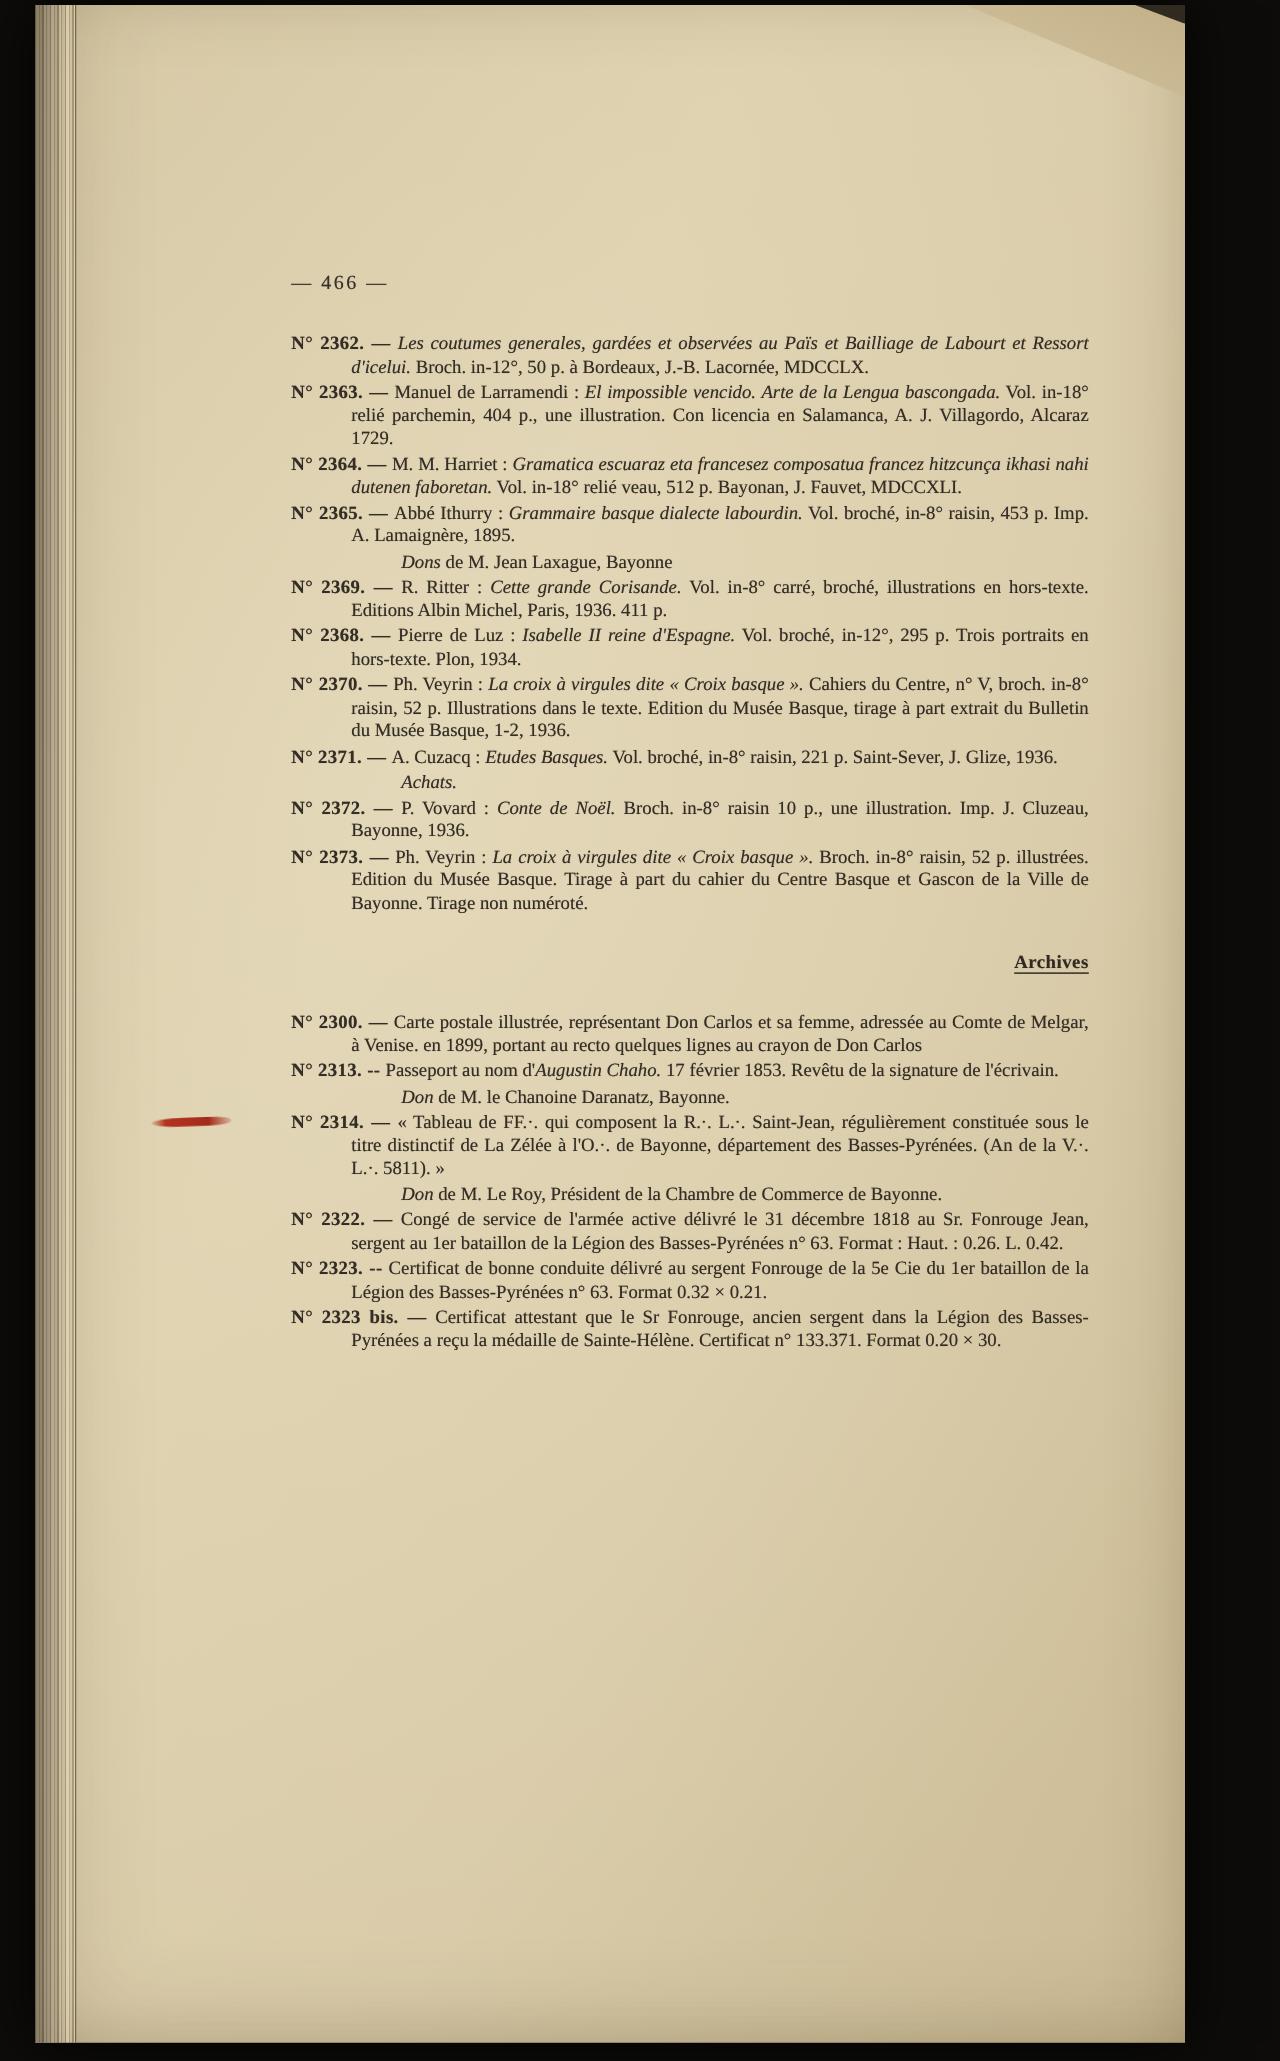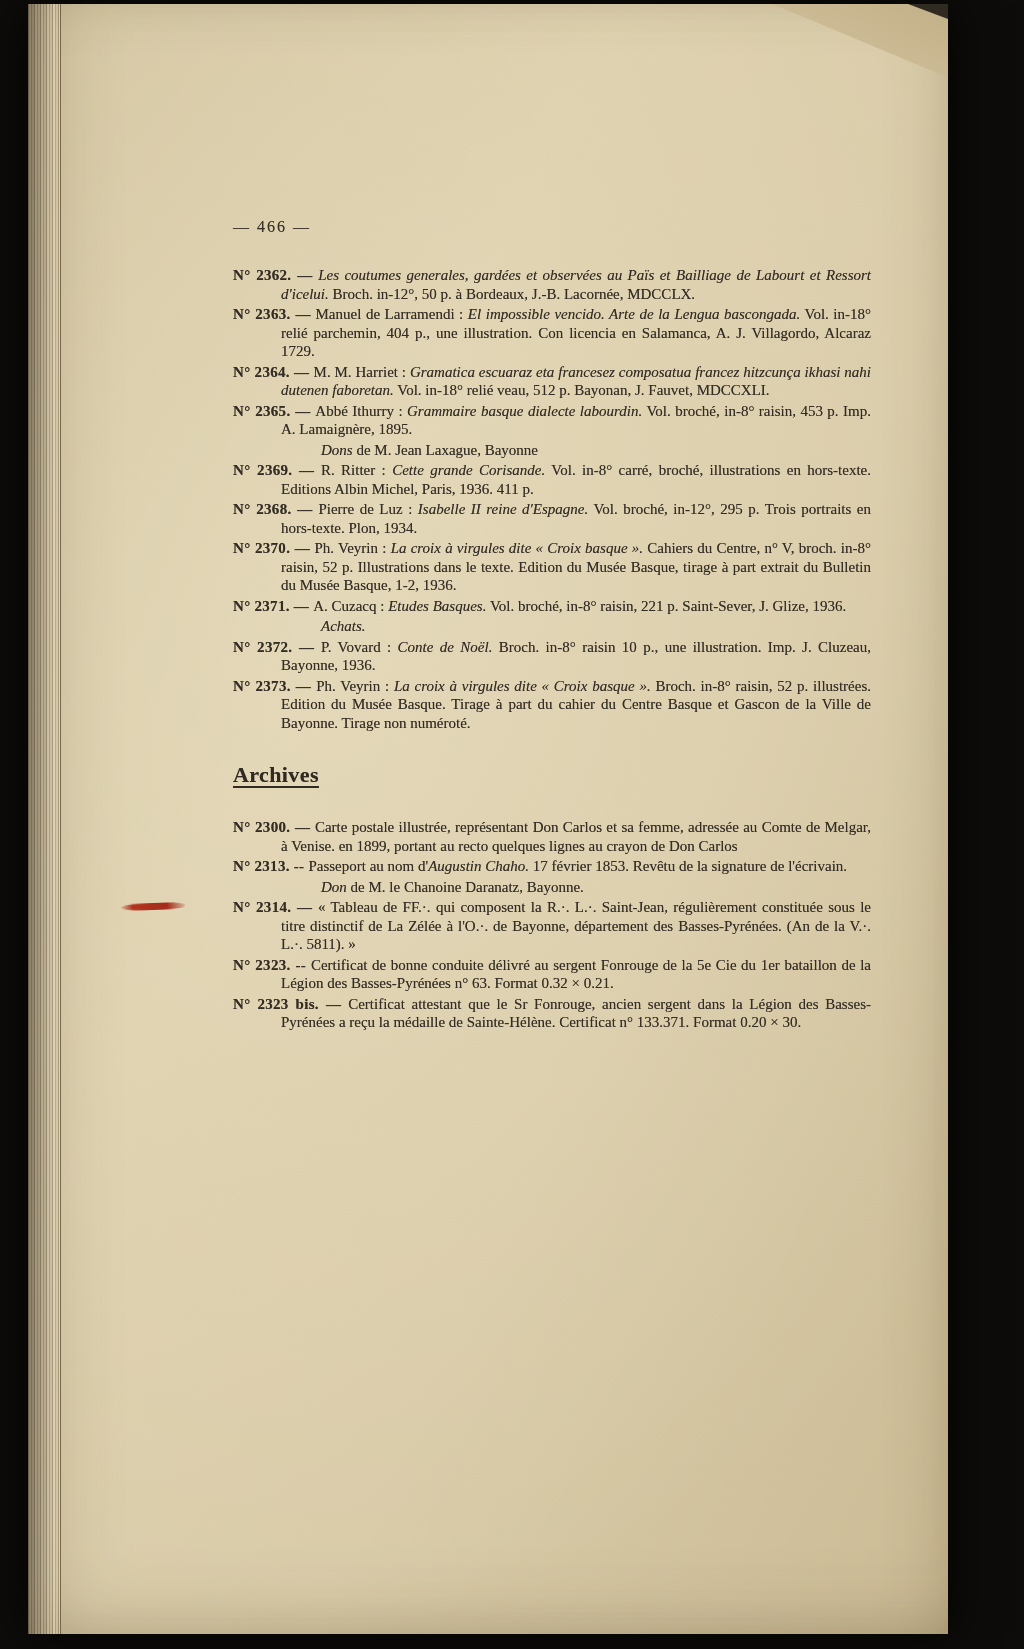--- a/index.html
+++ b/index.html
@@ -63,22 +63,22 @@
   }
   .num { letter-spacing: 0.3px; white-space: pre; font-weight: bold; }
   .it { font-style: italic; }
   .note {
     font-size: 15px; line-height: 18.5px;
     padding-left: 88px;
     margin: 1px 0 2px 0;
   }
   .archives-heading {
     margin: 30px 0 24px 0;
-    text-align: left;
-    font-size: 22px; font-weight: bold; letter-spacing: 0.4px;
+    text-align: right;
+    font-size: 15px; font-weight: bold; letter-spacing: 0.4px;
     text-decoration: underline;
     text-underline-offset: 4px;
     color: #302a23;
   }
   .red-mark {
     position: absolute; left: -112px; top: 5px;
     width: 64px; height: 7px;
     background: linear-gradient(90deg, rgba(181,52,32,0.15), #b23420 18%, #a42c1c 72%, rgba(181,52,32,0.2));
     border-radius: 60% 40% 50% 50% / 70% 60% 60% 70%;
     transform: rotate(-2deg);
@@ -107,18 +107,20 @@
           <div class="note"><span class="it">Achats.</span></div>
           <div class="entry"><span class="num">N° 2372. — </span><span>P. Vovard : </span><span class="it">Conte de Noël.</span><span> Broch. in-8° raisin 10 p., une illustration. Imp. J. Cluzeau, Bayonne, 1936.</span></div>
           <div class="entry"><span class="num">N° 2373. — </span><span>Ph. Veyrin : </span><span class="it">La croix à virgules dite « Croix basque ».</span><span> Broch. in-8° raisin, 52 p. illustrées. Edition du Musée Basque. Tirage à part du cahier du Centre Basque et Gascon de la Ville de Bayonne. Tirage non numéroté.</span></div>
         </div>
       <h2 class="archives-heading">Archives</h2>
       <div class="entries" id="archives-section">
           <div class="entry"><span class="num">N° 2300. — </span><span>Carte postale illustrée, représentant Don Carlos et sa femme, adressée au Comte de Melgar, à Venise. en 1899, portant au recto quelques lignes au crayon de Don Carlos</span></div>
           <div class="entry"><span class="num">N° 2313. -- </span><span>Passeport au nom d'</span><span class="it">Augustin Chaho.</span><span> 17 février 1853. Revêtu de la signature de l'écrivain.</span></div>
           <div class="note"><span class="it">Don</span><span> de M. le Chanoine Daranatz, Bayonne.</span></div>
           <div class="entry"><span class="red-mark"></span><span class="num">N° 2314. — </span><span>« Tableau de FF.·. qui composent la R.·. L.·. Saint-Jean, régulièrement constituée sous le titre distinctif de La Zélée à l'O.·. de Bayonne, département des Basses-Pyrénées. (An de la V.·. L.·. 5811). »</span></div>
+          <div class="note"><span class="it">Don</span><span> de M. Le Roy, Président de la Chambre de Commerce de Bayonne.</span></div>
+          <div class="entry"><span class="num">N° 2322. — </span><span>Congé de service de l'armée active délivré le 31 décembre 1818 au Sr. Fonrouge Jean, sergent au 1er bataillon de la Légion des Basses-Pyrénées n° 63. Format : Haut. : 0.26. L. 0.42.</span></div>
           <div class="entry"><span class="num">N° 2323. -- </span><span>Certificat de bonne conduite délivré au sergent Fonrouge de la 5e Cie du 1er bataillon de la Légion des Basses-Pyrénées n° 63. Format 0.32 × 0.21.</span></div>
           <div class="entry"><span class="num">N° 2323 bis. — </span><span>Certificat attestant que le Sr Fonrouge, ancien sergent dans la Légion des Basses-Pyrénées a reçu la médaille de Sainte-Hélène. Certificat n° 133.371. Format 0.20 × 30.</span></div>
         </div>
     </div>
   </div>
 </div>
 
 </body></html>

